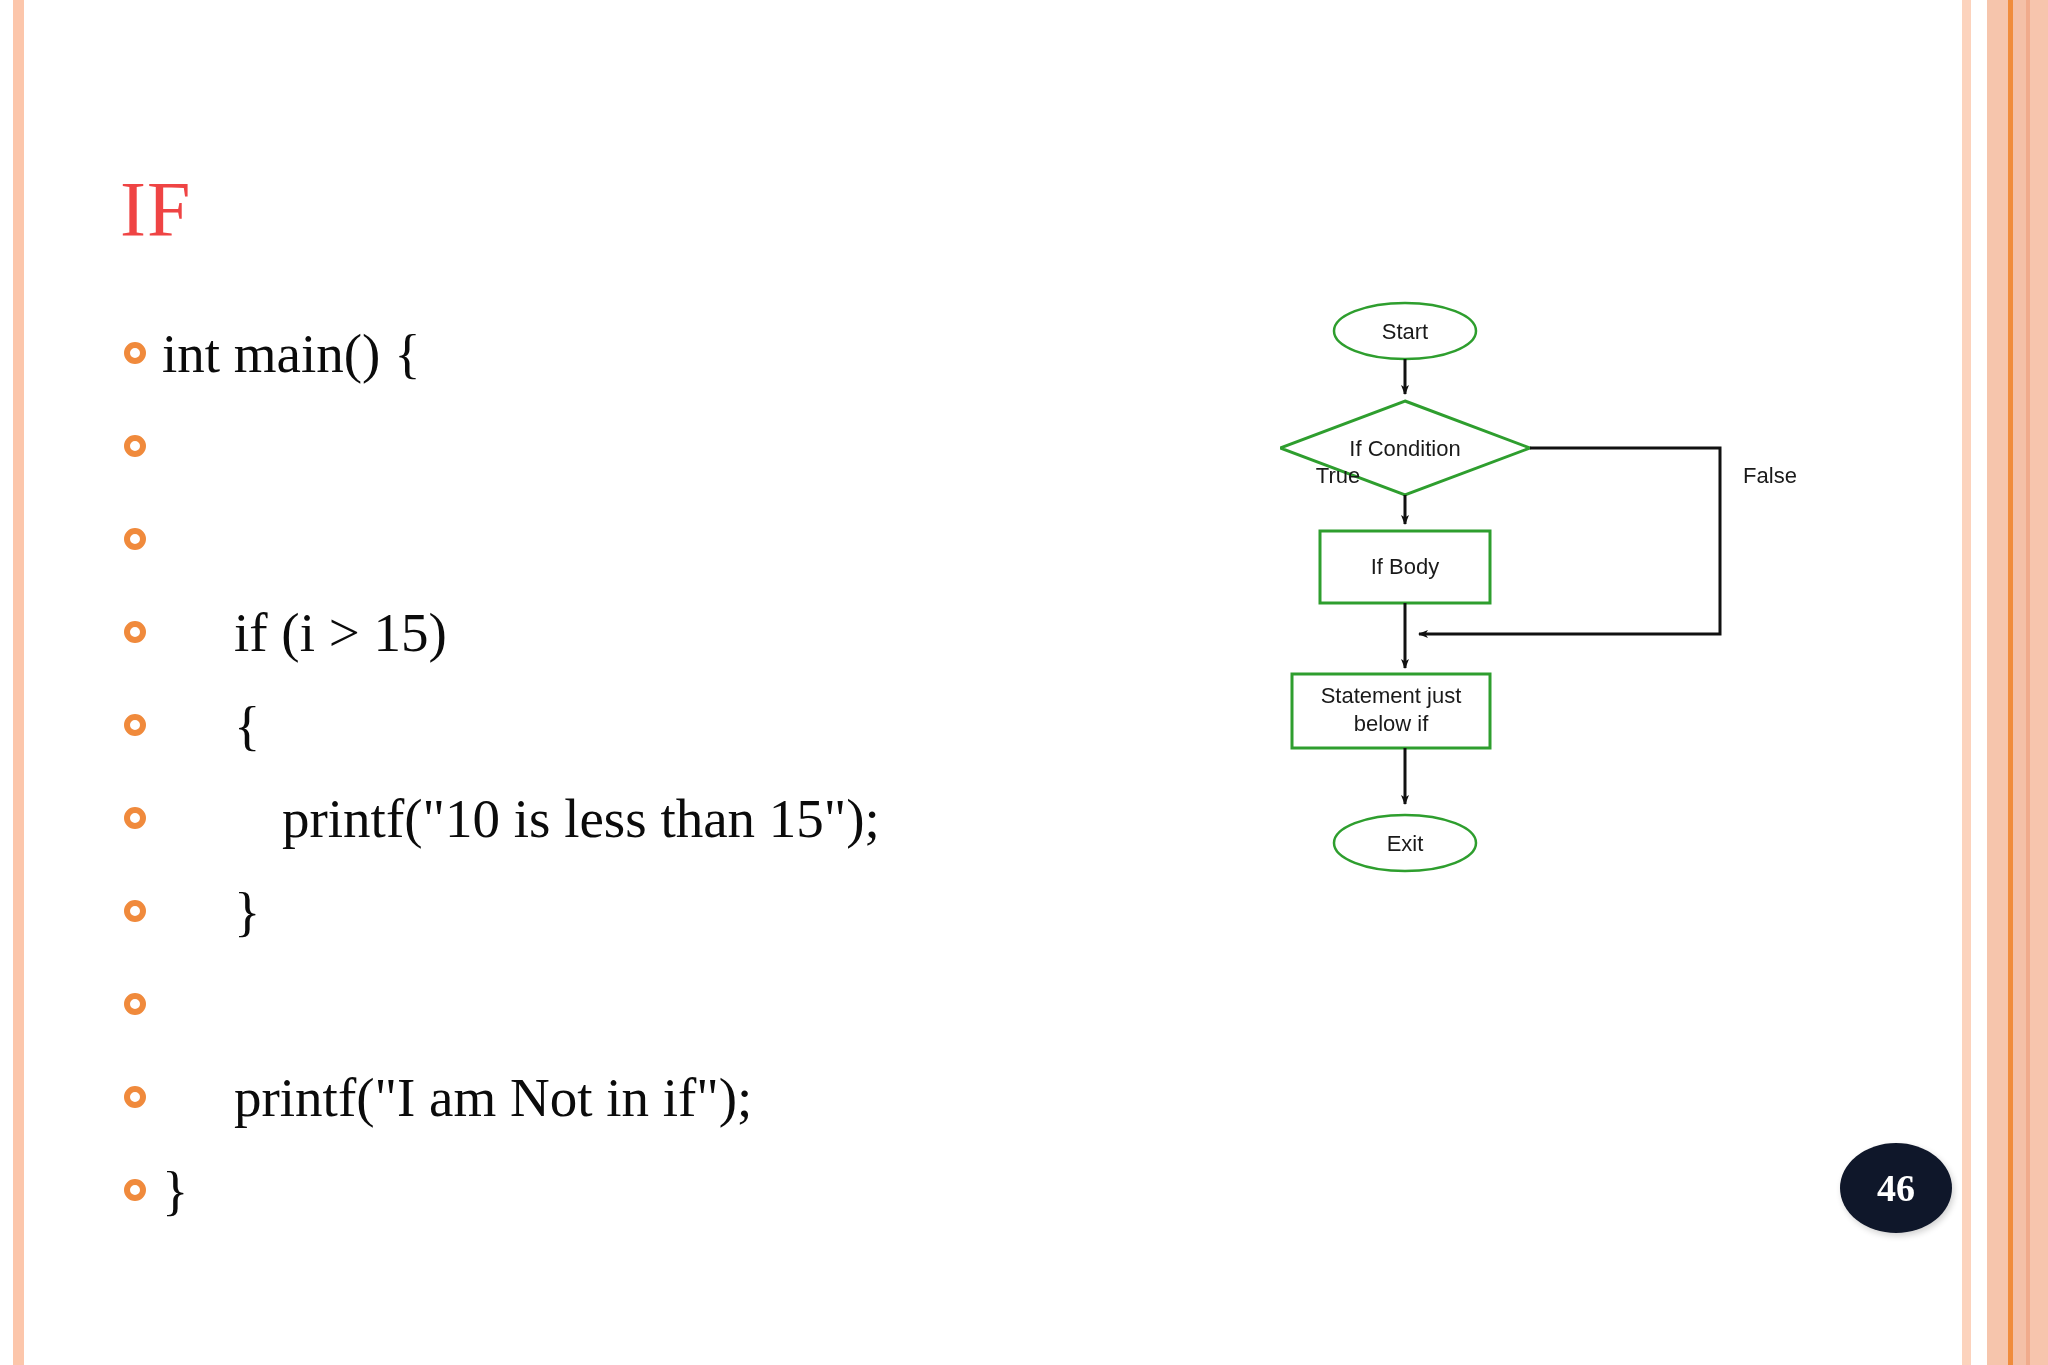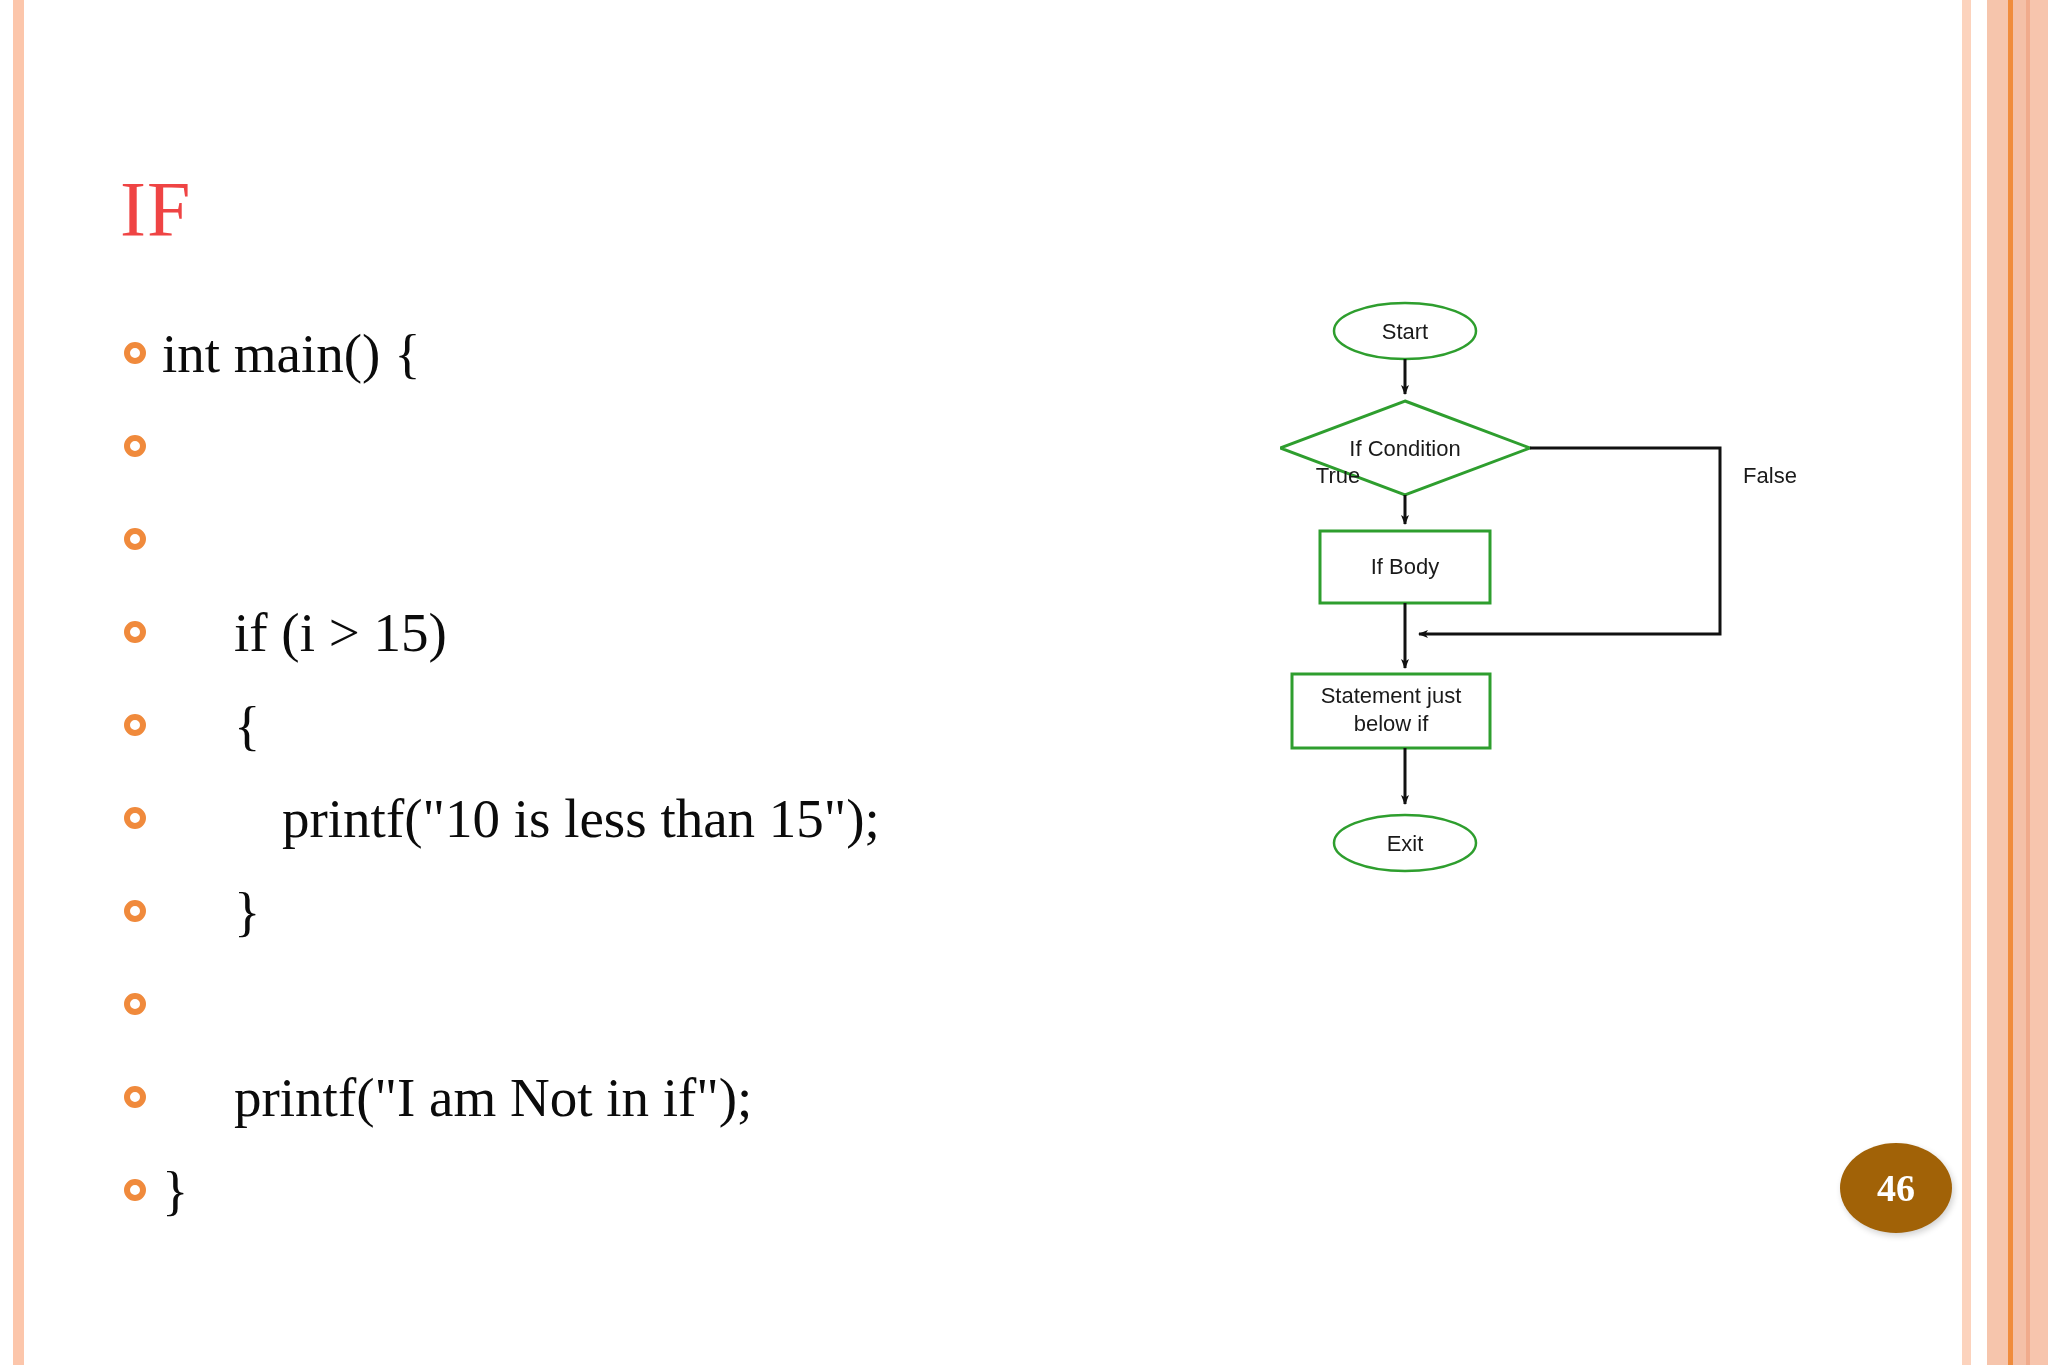--- a/index.html
+++ b/index.html
@@ -114,21 +114,21 @@
   }
 
   
   .page-badge {
     position: absolute;
     left: 1840px;
     top: 1143px;
     width: 112px;
     height: 90px;
     border-radius: 50%;
-    background: #a16207;
+    background: #0f172a;
     display: flex;
     align-items: center;
     justify-content: center;
     box-shadow: 2px 3px 6px rgba(0,0,0,0.18);
   }
   .page-badge span {
     font-family: "Liberation Serif", serif;
     font-size: 38px;
     font-weight: bold;
     color: #ffffff;

